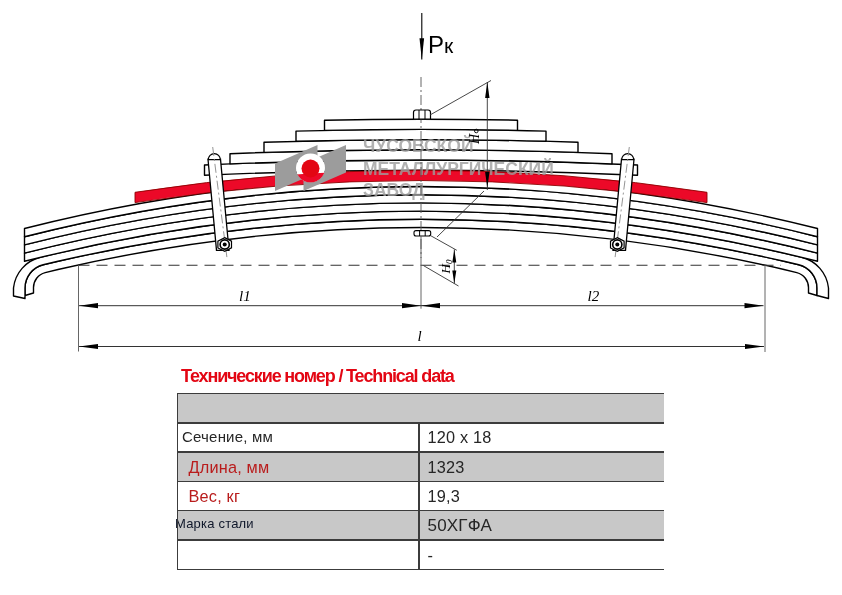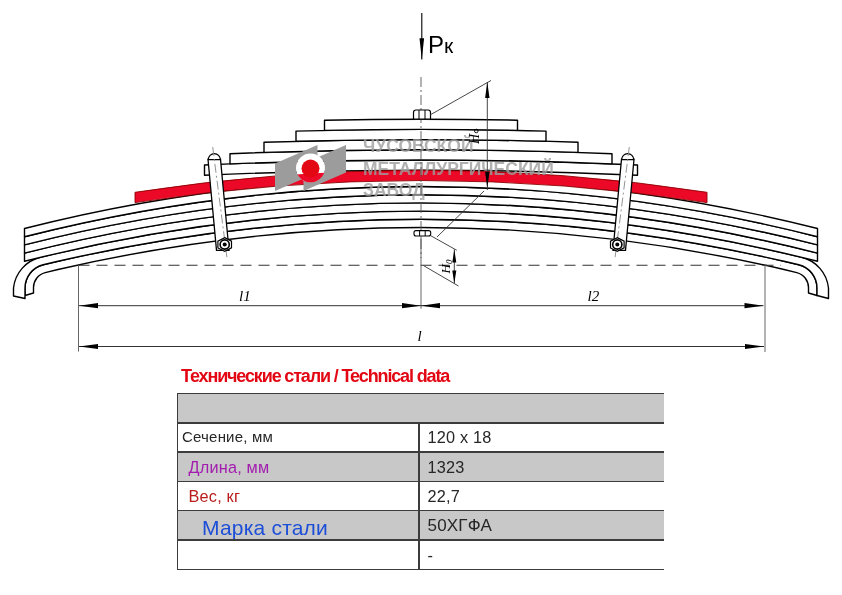--- a/index.html
+++ b/index.html
@@ -88,31 +88,31 @@
       <path d="M763.5,305.7 L744.5,303.09999999999997 L744.5,308.3 Z" fill="#000"></path>
       <line x1="79" y1="346.5" x2="764" y2="346.5" stroke="#333" stroke-width="1"></line>
       <path d="M79,346.5 L98,343.9 L98,349.1 Z" fill="#000"></path>
       <path d="M764,346.5 L745,343.9 L745,349.1 Z" fill="#000"></path>
       <g style="font-family:&quot;Liberation Serif&quot;,serif;font-style:italic;font-size:15px" fill="#000">
         <text x="239" y="301">l1</text>
         <text x="587.5" y="301">l2</text>
         <text x="417.5" y="341">l</text>
       </g>
     </svg>
-<div style="position:absolute;left:181px;top:366px;font-family:'Liberation Sans',sans-serif;font-weight:bold;font-size:18px;color:#e30613;letter-spacing:-1.15px;white-space:nowrap">Технические стали / Technical data</div>
+<div style="position:absolute;left:181px;top:366px;font-family:'Liberation Sans',sans-serif;font-weight:bold;font-size:18px;color:#e30613;letter-spacing:-1.15px;white-space:nowrap">Технические номер / Technical data</div>
     <div style="position:absolute;left:176.5px;top:393.5px;width:487.5px;height:29.3px;background:#c8c8c8"></div>
     <div style="position:absolute;left:182px;top:428.4px;font-family:Liberation Sans, sans-serif;font-size:15px;letter-spacing:0.2px;color:#262626;white-space:nowrap">Сечение, мм</div>
     <div style="position:absolute;left:427.5px;top:428.4px;font-family:'Liberation Sans',sans-serif;font-size:16.3px;letter-spacing:0.2px;color:#262626;white-space:nowrap">120 x 18</div>
     <div style="position:absolute;left:176.5px;top:452.1px;width:487.5px;height:29.3px;background:#c8c8c8"></div>
-    <div style="position:absolute;left:188.5px;top:457.7px;font-family:'Liberation Sans',sans-serif;font-size:16.3px;letter-spacing:0.2px;color:#a21caf;white-space:nowrap">Длина, мм</div>
+    <div style="position:absolute;left:188.5px;top:457.7px;font-family:'Liberation Sans',sans-serif;font-size:16.3px;letter-spacing:0.2px;color:#b91c1c;white-space:nowrap">Длина, мм</div>
     <div style="position:absolute;left:427.5px;top:457.7px;font-family:'Liberation Sans',sans-serif;font-size:16.3px;letter-spacing:0.2px;color:#262626;white-space:nowrap">1323</div>
     <div style="position:absolute;left:188.5px;top:487.0px;font-family:'Liberation Sans',sans-serif;font-size:16.3px;letter-spacing:0.2px;color:#b91c1c;white-space:nowrap">Вес, кг</div>
-    <div style="position:absolute;left:427.5px;top:487.0px;font-family:'Liberation Sans',sans-serif;font-size:16.3px;letter-spacing:0.2px;color:#262626;white-space:nowrap">22,7</div>
+    <div style="position:absolute;left:427.5px;top:487.0px;font-family:'Liberation Sans',sans-serif;font-size:16.3px;letter-spacing:0.2px;color:#262626;white-space:nowrap">19,3</div>
     <div style="position:absolute;left:176.5px;top:510.7px;width:487.5px;height:29.3px;background:#c8c8c8"></div>
-    <div style="position:absolute;left:202px;top:516.3px;font-family:'Liberation Sans',sans-serif;font-size:21px;letter-spacing:0.2px;color:#1d4ed8;white-space:nowrap">Марка стали</div>
+    <div style="position:absolute;left:175px;top:516.3px;font-family:'Liberation Sans',sans-serif;font-size:13px;letter-spacing:0.2px;color:#0f172a;white-space:nowrap">Марка стали</div>
     <div style="position:absolute;left:427.5px;top:516.3px;font-family:'Liberation Sans',sans-serif;font-size:17px;letter-spacing:0.2px;color:#262626;white-space:nowrap">50ХГФА</div>
     <div style="position:absolute;left:427.5px;top:545.6px;font-family:'Liberation Sans',sans-serif;font-size:16.3px;letter-spacing:0.2px;color:#262626;white-space:nowrap">-</div>
     <div style="position:absolute;left:176.5px;top:392.7px;width:487.5px;height:1.6px;background:#3c3c3c"></div>
     <div style="position:absolute;left:176.5px;top:422.0px;width:487.5px;height:1.6px;background:#3c3c3c"></div>
     <div style="position:absolute;left:176.5px;top:451.3px;width:487.5px;height:1.6px;background:#3c3c3c"></div>
     <div style="position:absolute;left:176.5px;top:480.6px;width:487.5px;height:1.6px;background:#3c3c3c"></div>
     <div style="position:absolute;left:176.5px;top:509.9px;width:487.5px;height:1.6px;background:#3c3c3c"></div>
     <div style="position:absolute;left:176.5px;top:539.2px;width:487.5px;height:1.6px;background:#3c3c3c"></div>
     <div style="position:absolute;left:176.5px;top:568.5px;width:487.5px;height:1.6px;background:#3c3c3c"></div>
     <div style="position:absolute;left:176.5px;top:393.5px;width:1.5px;height:175.8px;background:#3c3c3c"></div>

